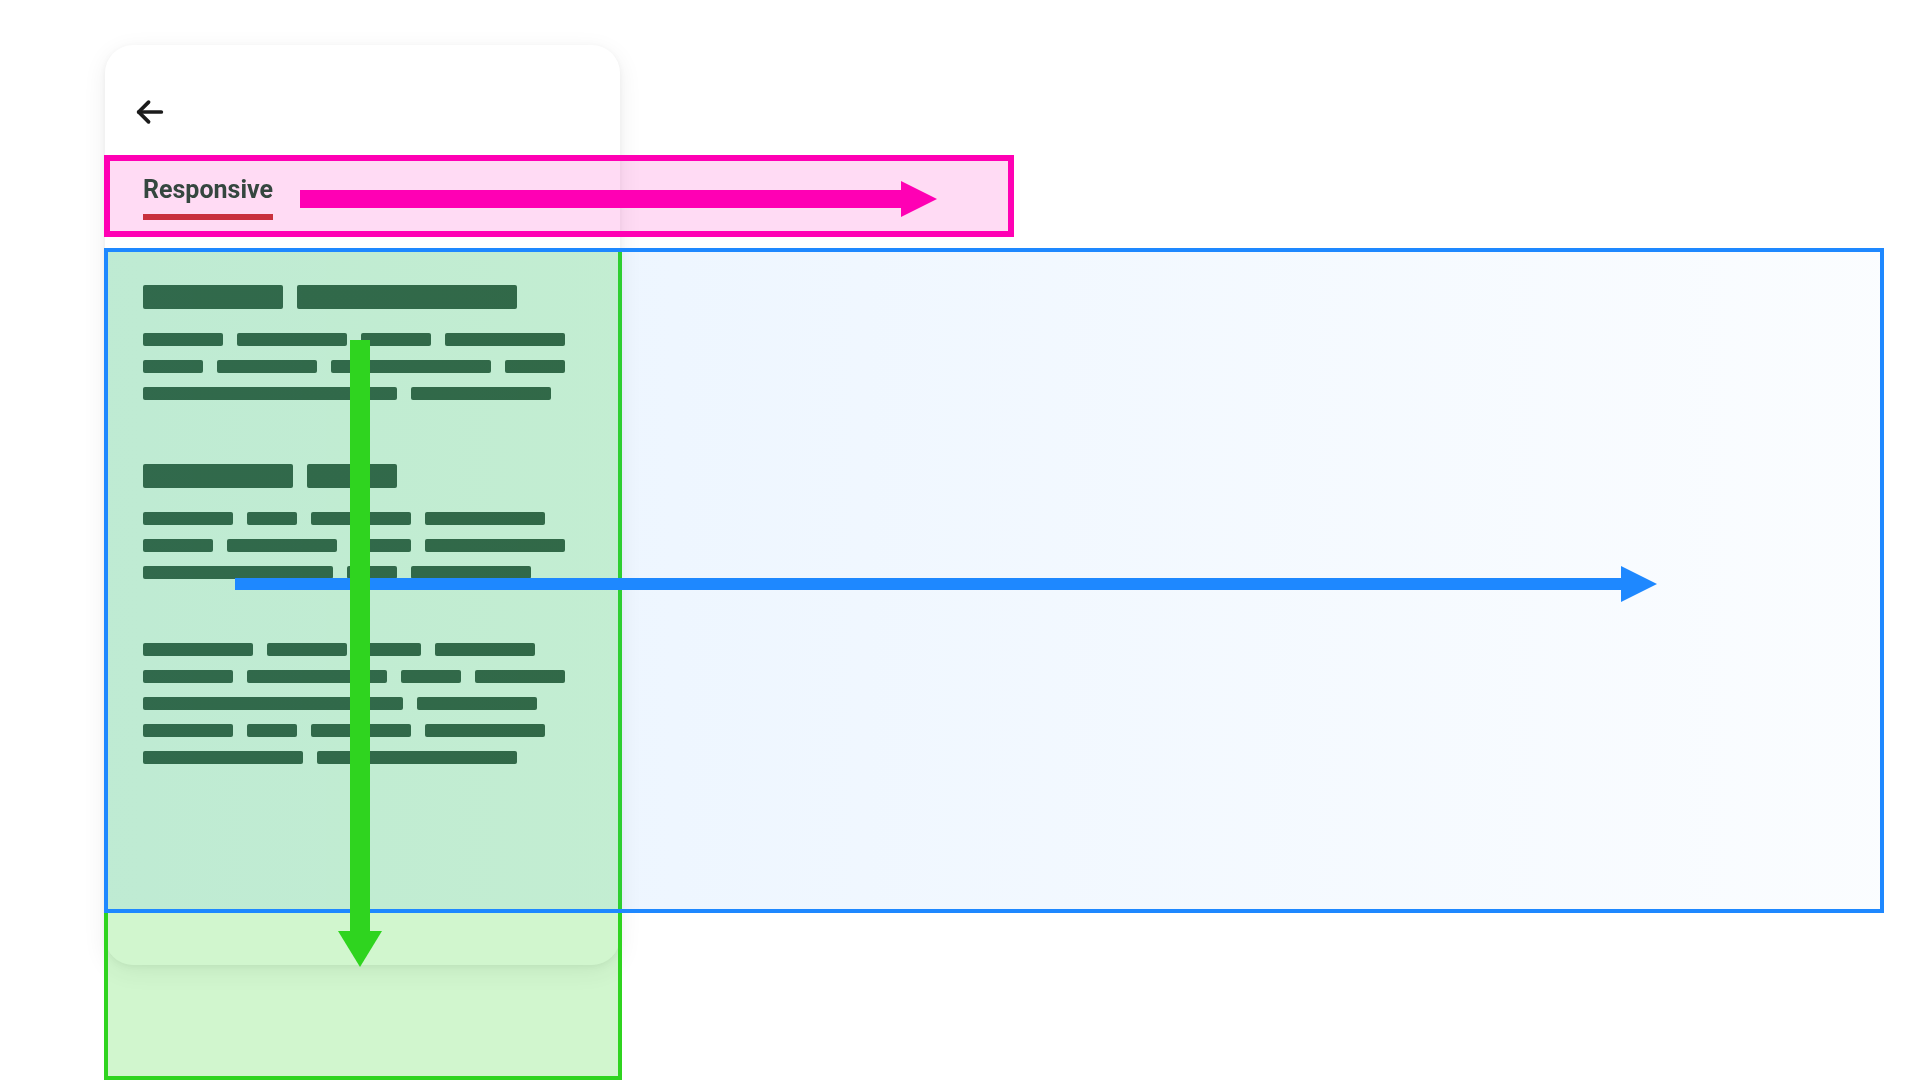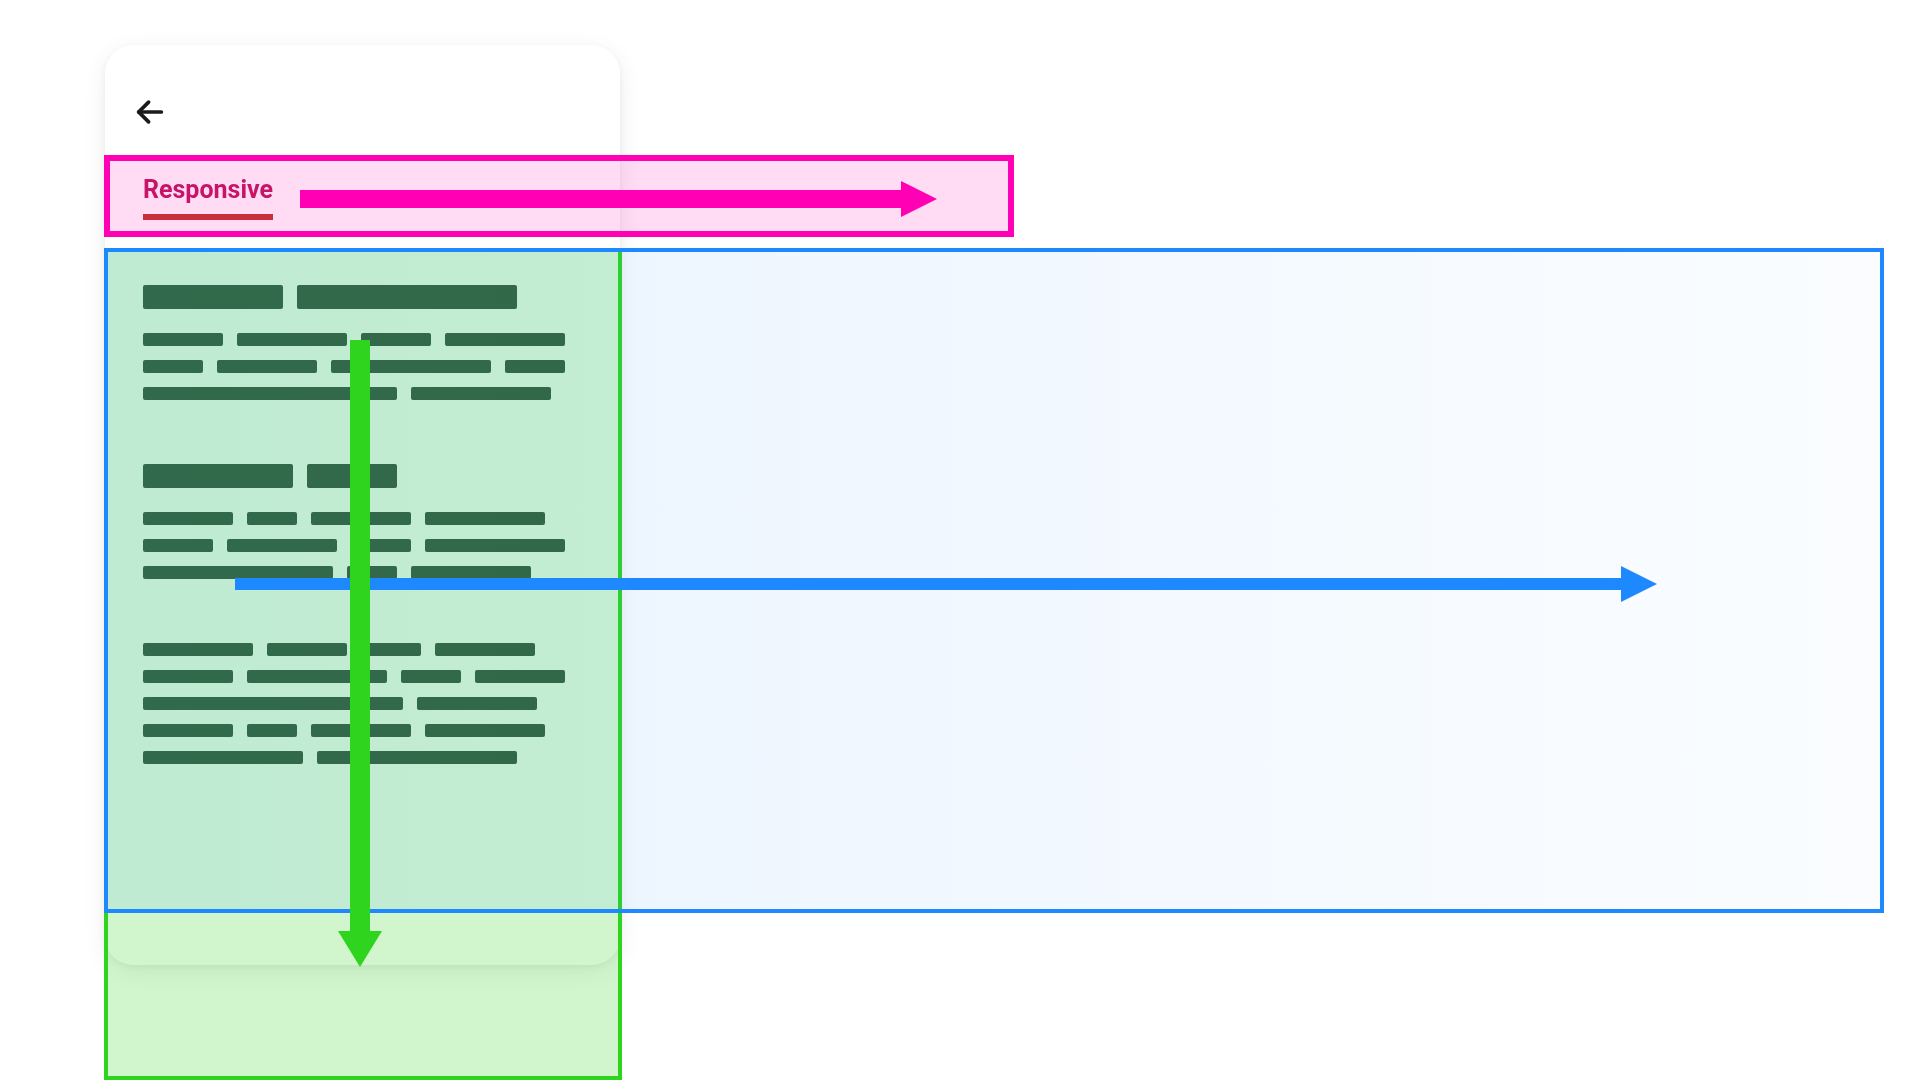--- a/index.html
+++ b/index.html
@@ -32,21 +32,21 @@
   .tab-row {
     position: absolute;
     left: 0;
     top: 130px;
     width: 100%;
     padding: 0 38px 12px 38px;
     display: flex;
     gap: 60px;
     font-weight: 700;
     font-size: 25px;
-    color: #be185d;
+    color: #14532d;
   }
   .tab { padding-bottom: 10px; }
   .tab.active { border-bottom: 6px solid #c0392b; }
   .content {
     position: absolute;
     left: 38px;
     top: 240px;
     width: 440px;
   }
   .bar { height: 13px; background: #35473f; display: inline-block; border-radius: 2px; margin-right: 14px; margin-bottom: 14px; vertical-align: top;}

